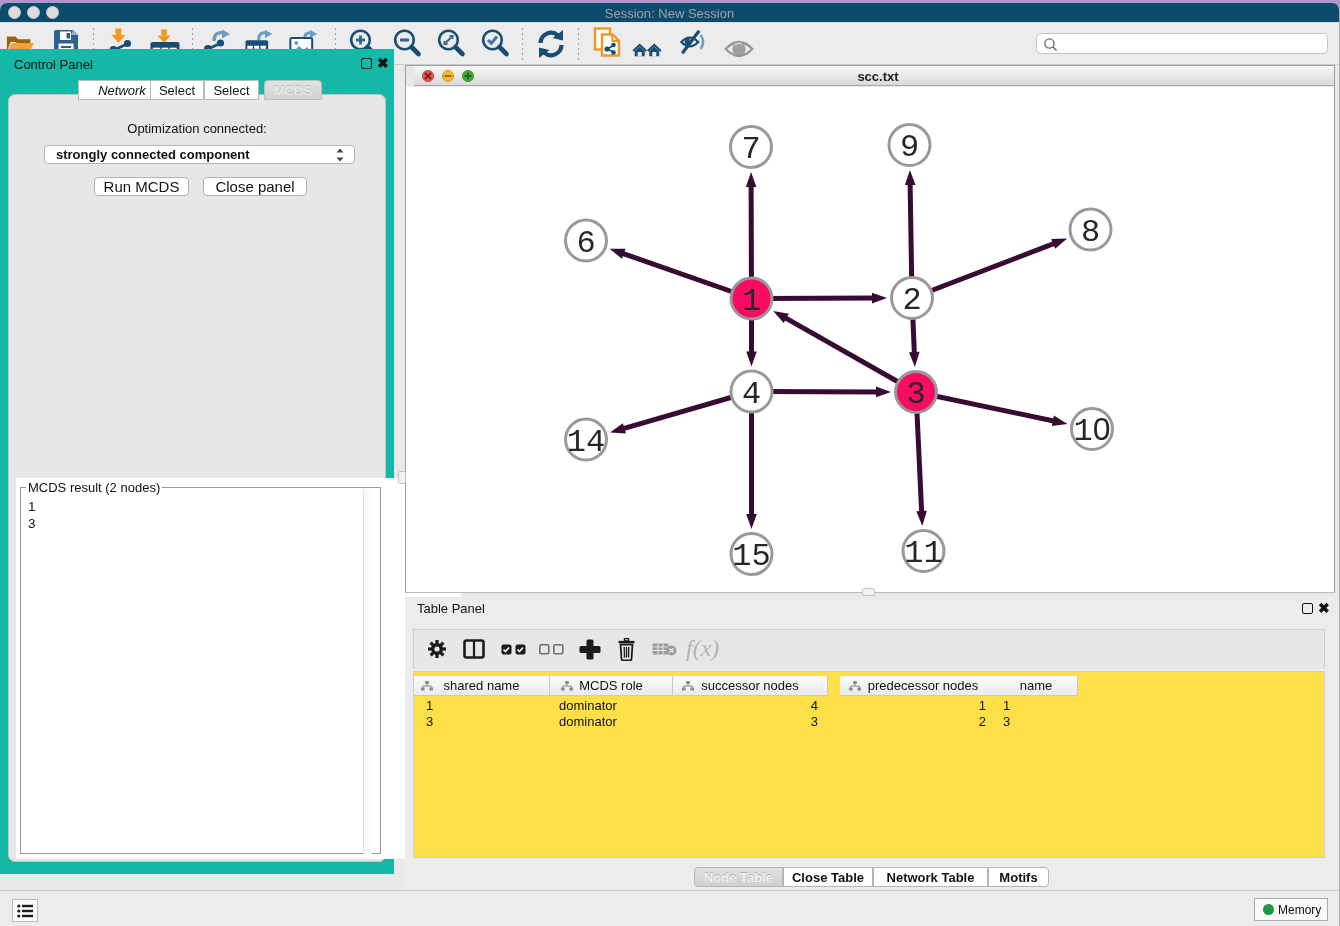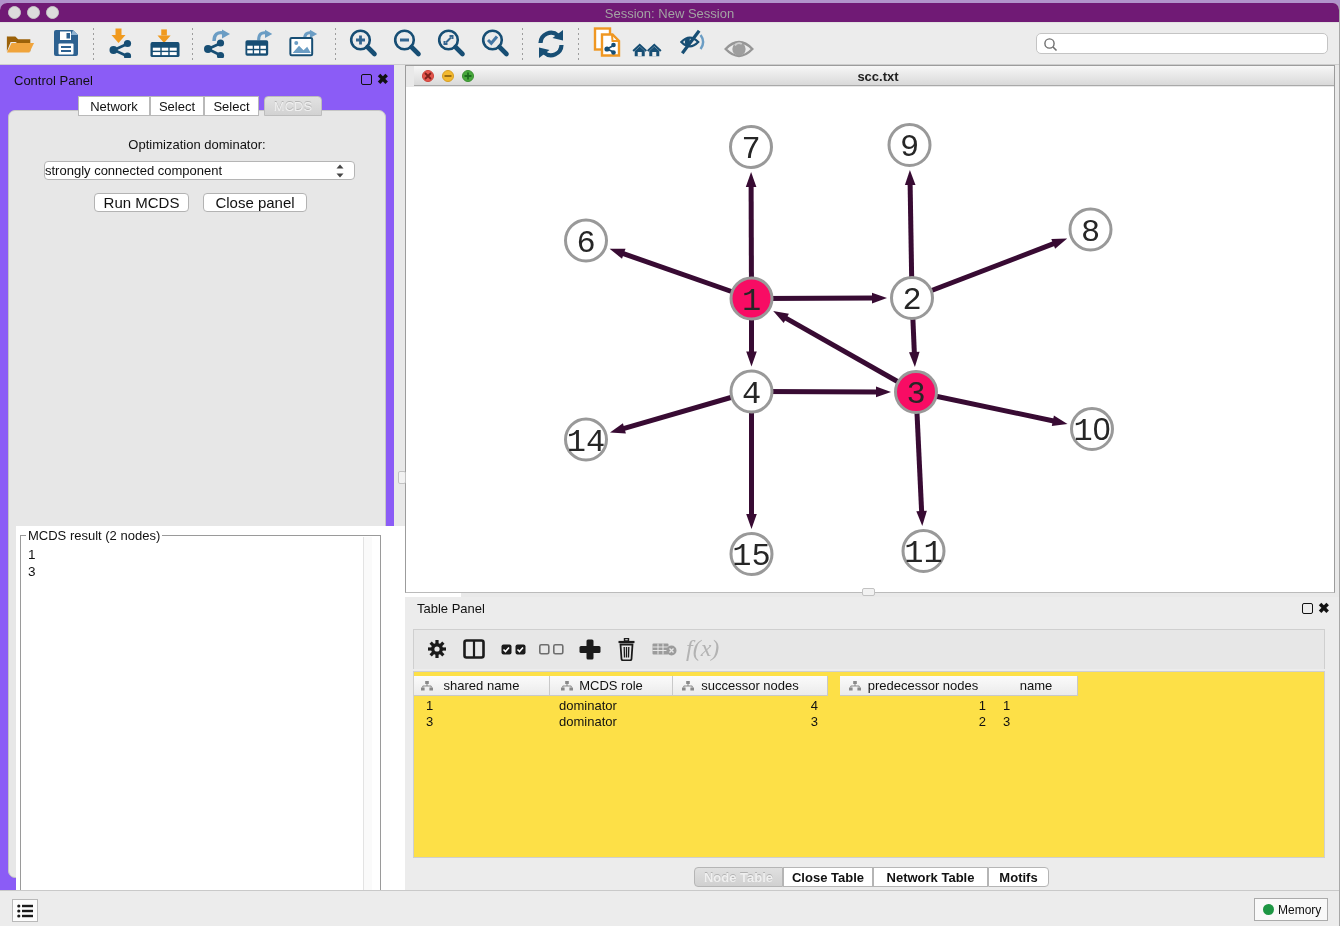--- a/index.html
+++ b/index.html
@@ -2,51 +2,51 @@
 <html><head>
 <meta charset="utf-8">
 <style>
 * { margin:0; padding:0; box-sizing:border-box; }
 html,body { width:1340px; height:926px; overflow:hidden; }
 body { font-family:"Liberation Sans", sans-serif; background:#b194cb; position:relative; }
 #win { position:absolute; left:0; top:3px; width:1340px; height:923px;
   background:#e9e9e9; border-radius:7px 7px 0 0; overflow:hidden;
   border-right:1px solid #a8a8a8; }
 
-#titlebar { position:absolute; left:0; top:0; width:100%; height:20px; background:#701a75;
+#titlebar { position:absolute; left:0; top:0; width:100%; height:20px; background:#0c4a6e;
   border-bottom:1px solid #e0e0e0; }
 .tl { position:absolute; top:3px; width:13px; height:13px; border-radius:50%;
   background:#dcdcdc; border:1px solid #c6c6c6; }
 #titlebar .t1 { left:8px; } #titlebar .t2 { left:27px; } #titlebar .t3 { left:46px; }
 #titletext { position:absolute; top:3px; left:0; width:100%; text-align:center;
   font-size:13px; color:#a3a3a3; }
 
 #toolbar { position:absolute; left:0; top:20px; width:100%; height:42px; background:#ececec;
   border-bottom:1px solid #cdcdcd; }
 .tbi { position:absolute; top:5px; width:30px; height:30px; }
 .tbsep { position:absolute; top:5px; width:1px; height:33px;
   background-image:repeating-linear-gradient(to bottom,#9d9d9d 0 2px,transparent 2px 5px); }
 #search { position:absolute; left:1036px; top:10px; width:292px; height:21px; background:#fff;
   border:1px solid #c4c4c4; border-radius:5px; }
 
-#cpanel { position:absolute; left:0; top:62px; width:394px; height:825px; background:#8b5cf6; }
+#cpanel { position:absolute; left:0; top:46px; width:394px; height:825px; background:#14b8a6; }
 #cptitle { position:absolute; left:14px; top:8px; font-size:13px; color:#111; }
 .hdrbox { position:absolute; width:11px; height:11px; border:1.6px solid #111; border-radius:2px; }
 .hdrx { position:absolute; font-size:14px; color:#111; font-weight:bold; }
 .tab { position:absolute; z-index:3; top:31px; height:20px; background:#fff; border:1px solid #b9b9b9;
   font-size:13px; color:#111; text-align:center; line-height:19px; }
 #tabpane { position:absolute; left:8px; top:45px; width:378px; height:768px;
   background:#e7e7e7; border:1px solid #c6c6c6; border-radius:7px; }
 #optlabel { position:absolute; left:0; top:72px; width:100%; text-align:center; font-size:13px; color:#111; }
 #combo { position:absolute; left:44px; top:96px; width:311px; height:19px; background:#fff;
   border:1px solid #b5b5b5; border-radius:4px; font-size:13px; color:#111; line-height:18px;
-  padding-left:0; }
+  padding-left:11px;font-weight:bold; }
 .btn { position:absolute; top:128px; height:19px; background:#fff; border:1px solid #b3b3b3;
   border-radius:4px; font-size:15px; color:#111; text-align:center; line-height:18px; }
-#mcdsres { position:absolute; left:16px; top:429px; width:445px; height:381px; background:#fff;margin-top:32px; }
+#mcdsres { position:absolute; left:16px; top:429px; width:445px; height:381px; background:#fff; }
 #grpbox { position:absolute; left:4px; top:9px; width:361px; height:367px;
   border:1px solid #9a9a9a; }
 #grplabel { position:absolute; left:5px; top:-8px; background:#fff; padding:0 2px;
   font-size:13px; color:#111; }
 #resitems { position:absolute; left:7px; top:11px; font-size:13.5px; color:#111; line-height:16.5px; }
 #resscroll { position:absolute; left:342px; top:1px; width:9px; height:365px; background:#fafafa;
   border-left:1px solid #e3e3e3; }
 
 #netwin { position:absolute; left:405px; top:62px; width:930px; height:528px; overflow:hidden;
   border:1px solid #9c9c9c; border-bottom:1px solid #bbb; }
@@ -257,26 +257,26 @@
         <svg width="16" height="16" viewBox="0 0 16 16" style="position:absolute;left:6px;top:3px;">
           <circle cx="6.5" cy="6.5" r="4.6" fill="none" stroke="#6e6e6e" stroke-width="1.4"></circle>
           <line x1="10" y1="10" x2="13.5" y2="13.5" stroke="#6e6e6e" stroke-width="1.6"></line>
         </svg>
       </div>
   </div>
   <div id="cpanel">
     <div id="cptitle">Control Panel</div>
     <div class="hdrbox" style="left:361px; top:9px;"></div>
     <div class="hdrx" style="left:377px; top:6px;">✖</div>
-    <div class="tab" style="left:78px; width:72px;">Network</div>
+    <div class="tab" style="left:78px; width:88px;font-style:italic;">Network</div>
     <div class="tab" style="left:150px; width:54px;">Select</div>
     <div class="tab" style="left:204px; width:55px;">Select</div>
     <div class="tab" style="left:264px; width:58px; background:linear-gradient(#e2e2e2,#d2d2d2); color:#f0f0f0; text-shadow:0 -1px 0 #b5b5b5; border-color:#bdbdbd; border-radius:4px 4px 0 0;">MCDS</div>
     <div id="tabpane"></div>
-    <div id="optlabel">Optimization dominator:</div>
+    <div id="optlabel">Optimization connected:</div>
     <div id="combo">strongly connected component
       <svg width="10" height="14" viewBox="0 0 10 14" style="position:absolute; right:9px; top:2px;">
         <path d="M1.5 4.5 L5 0.5 L8.5 4.5 Z" fill="#444"></path>
           <path d="M1.5 9.5 L5 13.5 L8.5 9.5 Z" fill="#444"></path>
       </svg>
     </div>
     <div class="btn" style="left:94px; width:95px;">Run MCDS</div>
     <div class="btn" style="left:203px; width:104px;">Close panel</div>
     <div id="mcdsres">
       <div id="grpbox">

